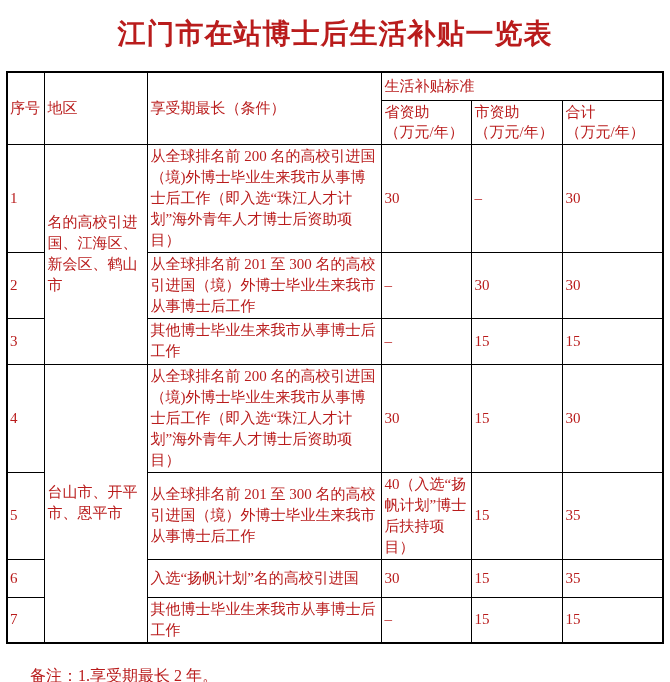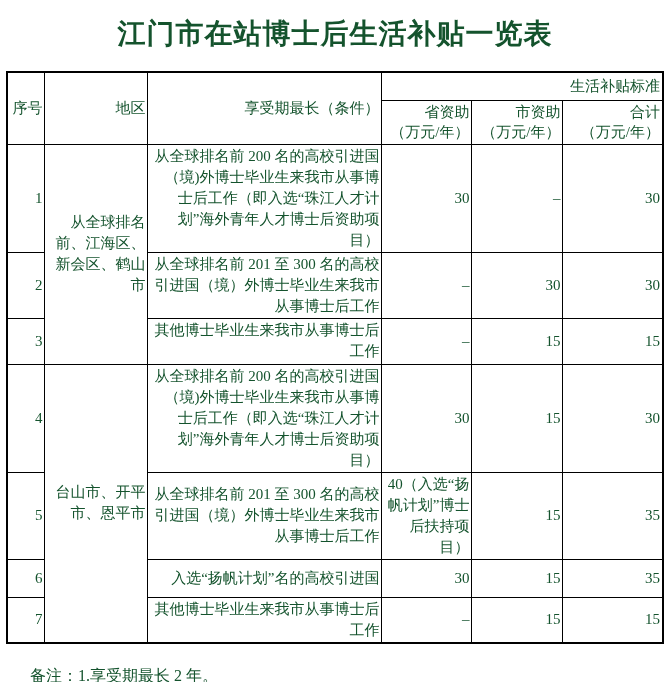--- a/index.html
+++ b/index.html
@@ -1,21 +1,21 @@
 <!DOCTYPE html>
 <html><head>
 <meta charset="utf-8">
 <style>
   * { box-sizing: border-box; }
   html, body { margin: 0; padding: 0; background: #ffffff; }
   .page {
     width: 670px;
     height: 682px;
     background: #ffffff;
-    color: #14532d;
+    color: #b91c1c;
     font-family: "Liberation Serif", "DejaVu Serif", serif;
     overflow: hidden;
     position: relative;
   }
   .doc-title {
     margin: 12px 0 0 0;
     padding: 0;
     text-align: center;
     font-size: 28px;
     font-weight: bold;
@@ -25,21 +25,21 @@
   table.subsidy {
     border-collapse: collapse;
     table-layout: fixed;
     width: 656px;
     margin: 15px auto 0 auto;
     border: 2px solid #000000;
   }
   table.subsidy th,
   table.subsidy td {
     border: 1px solid #000000;
-    text-align: right;
+    text-align: left;
     vertical-align: middle;
     font-size: 15px;
     font-weight: normal;
     padding: 1px 2px;
     line-height: 21px;
     overflow: hidden;
   }
   table.subsidy th { font-weight: normal; }
   td.project-cell { line-height: 21px; }
   td.small-cell {
@@ -91,21 +91,21 @@
         </th>
         <th>
           <div class="hdr-line">合计</div>
           <div class="hdr-line">（万元/年）</div>
         </th>
       </tr>
     </thead>
     <tbody>
       <tr style="height:93px">
         <td>1</td>
-        <td rowspan="3">从全球排名前、江海区、新会区、鹤山市</td>
+        <td rowspan="3">名的高校引进国、江海区、新会区、鹤山市</td>
         <td class="project-cell">从全球排名前 200 名的高校引进国（境)外博士毕业生来我市从事博士后工作（即入选“珠江人才计划”海外青年人才博士后资助项目）</td>
         <td>30</td>
         <td>–</td>
         <td>30</td>
       </tr>
       <tr style="height:60px">
         <td>2</td>
         <td class="project-cell">从全球排名前 201 至 300 名的高校引进国（境）外博士毕业生来我市从事博士后工作</td>
         <td>–</td>
         <td>30</td>

